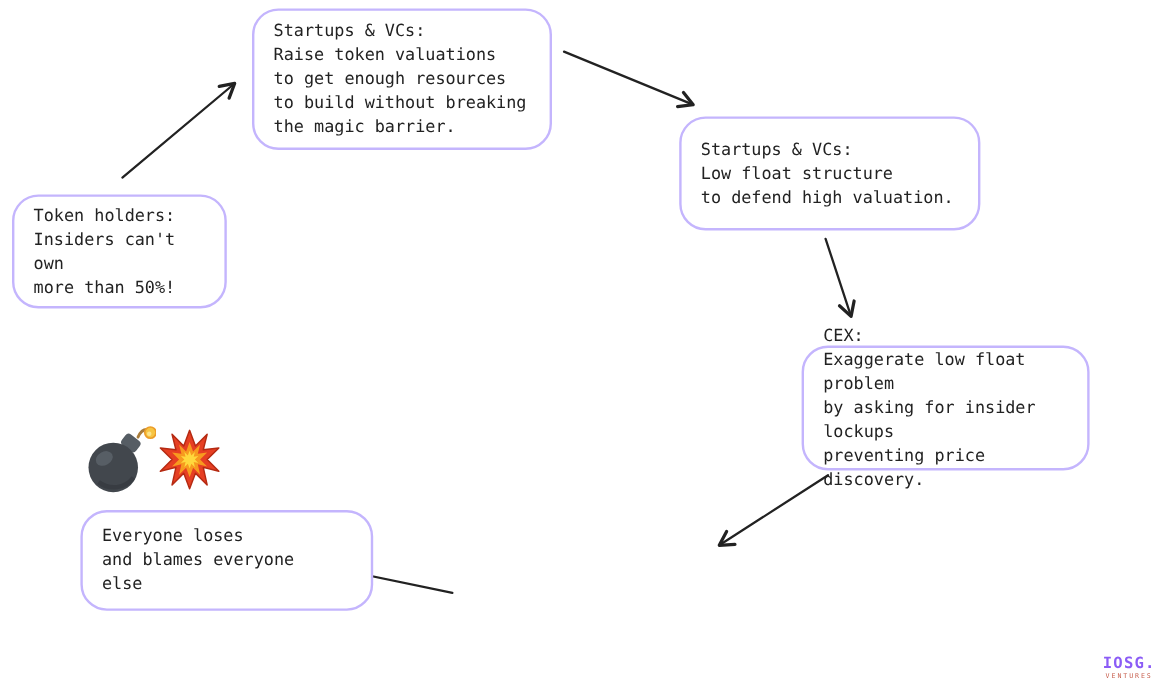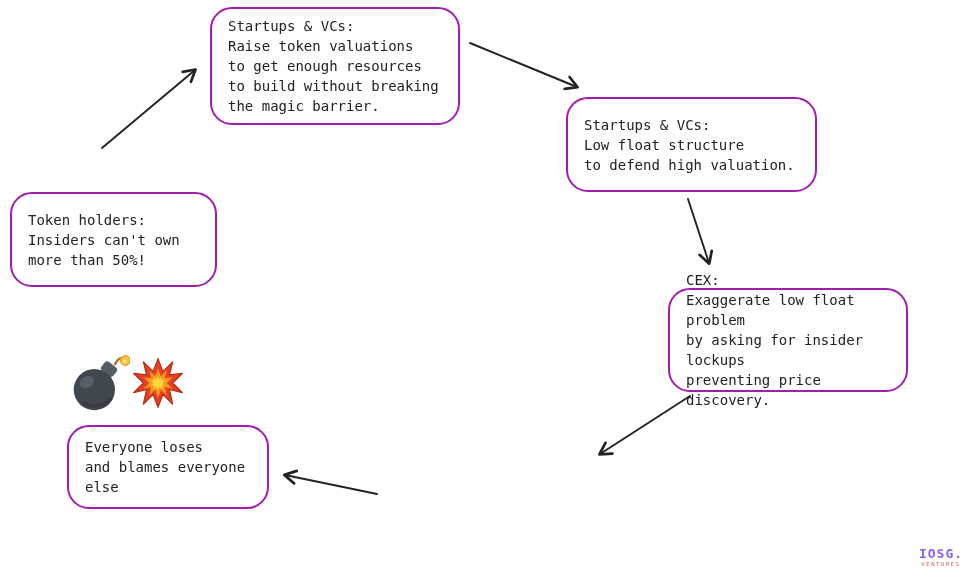--- a/index.html
+++ b/index.html
@@ -17,40 +17,40 @@
   }
   .arrow-layer {
     position: absolute;
     left: 0; top: 0;
     width: 972px; height: 581px;
     pointer-events: none;
   }
   .node {
     position: absolute;
     box-sizing: border-box;
-    border: 2px solid #a21caf;
+    border: 2px solid #c4b5fd;
     border-radius: 22px;
     background: #ffffff;
     display: flex;
     align-items: center;
     padding: 8px 16px;
   }
   .node-text {
     white-space: pre-line;
     font-size: 14px;
     line-height: 20px;
     color: #222222;
     letter-spacing: 0px;
   }
   #n-startups-raise   { left: 210px; top: 7px;   width: 250px; height: 118px; }
   #n-startups-lowfloat{ left: 566px; top: 97px;  width: 251px; height: 95px;  }
-  #n-token-holders    { left: 10px;  top: 162px; width: 207px; height: 95px; margin-top: 30px;  }
+  #n-token-holders    { left: 10px;  top: 162px; width: 179px; height: 95px;  }
   #n-cex              { left: 668px; top: 288px; width: 240px; height: 104px; }
   #n-traders          { left: 383px; top: 463px; width: 340px; height: 107px; }
-  #n-everyone-loses   { left: 67px;  top: 425px; width: 202px; height: 84px;  }
+  #n-everyone-loses   { left: 67px;  top: 425px; width: 244px; height: 84px;  }
 
   .emoji-group {
     position: absolute;
     left: 70px; top: 350px;
     width: 120px; height: 66px;
     display: flex;
     align-items: center;
   }
   .emoji-group svg { display: block; }
 

